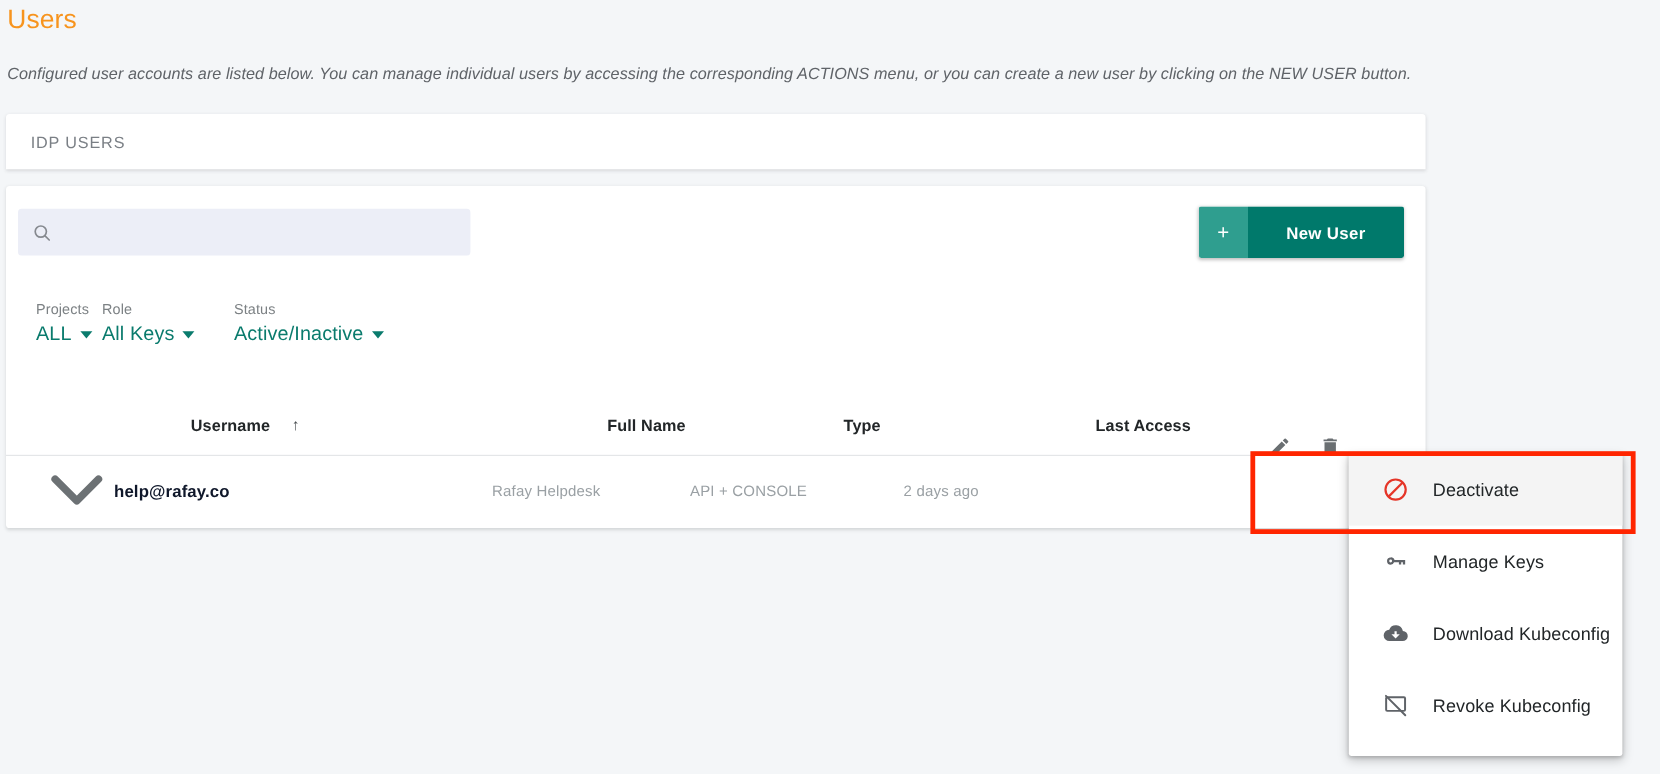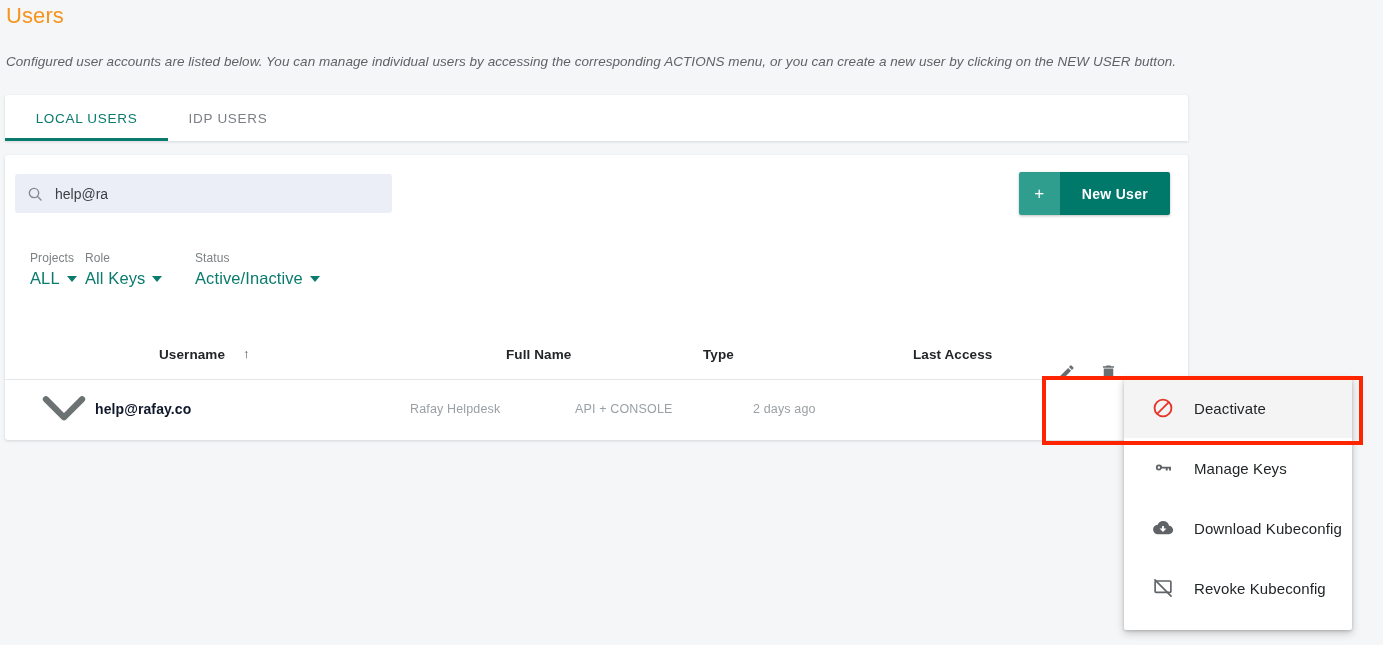--- a/index.html
+++ b/index.html
@@ -156,21 +156,21 @@
     justify-content: center;
     font-size: 17px;
     font-weight: 400;
   }
 
   .new-user-label {
     background: #00796b;
     color: #ffffff;
     display: flex;
     align-items: center;
-    padding: 0 22px;
+    padding: 0 32px;
     font-size: 14px;
     font-weight: 700;
     letter-spacing: 0.3px;
   }
 
   
   .filters {
     position: absolute;
     left: 25px;
     top: 96px;
@@ -358,39 +358,35 @@
 </head>
 <body>
 
 <div class="page">
 
   <h1 class="page-title">Users</h1>
   <p class="page-desc">Configured user accounts are listed below. You can manage individual users by accessing the corresponding ACTIONS menu, or you can create a new user by clicking on the NEW USER button.</p>
 
   <div class="tab-card">
     <div class="tabs">
-      <div class="tab tab-local active">
-        <span>LOCAL USERS</span>
-      </div>
       <div class="tab tab-idp">
         <span>IDP USERS</span>
       </div>
     </div>
   </div>
 
   <div class="content-card">
 
     <div class="search-box">
       <span class="search-icon">
         <svg viewBox="0 0 24 24" fill="none" stroke="#5f6368" stroke-width="2.1" stroke-linecap="round">
           <circle cx="10.5" cy="10.5" r="7"></circle>
           <line x1="15.8" y1="15.8" x2="21" y2="21"></line>
         </svg>
       </span>
-      <input class="search-input" type="text" value="help@ra" style="">
     </div>
 
     <div class="new-user-btn">
       <div class="new-user-plus">+</div>
       <div class="new-user-label">New User</div>
     </div>
 
     <div class="filters">
       <div class="filter f-projects">
         <span class="filter-label">Projects</span>

